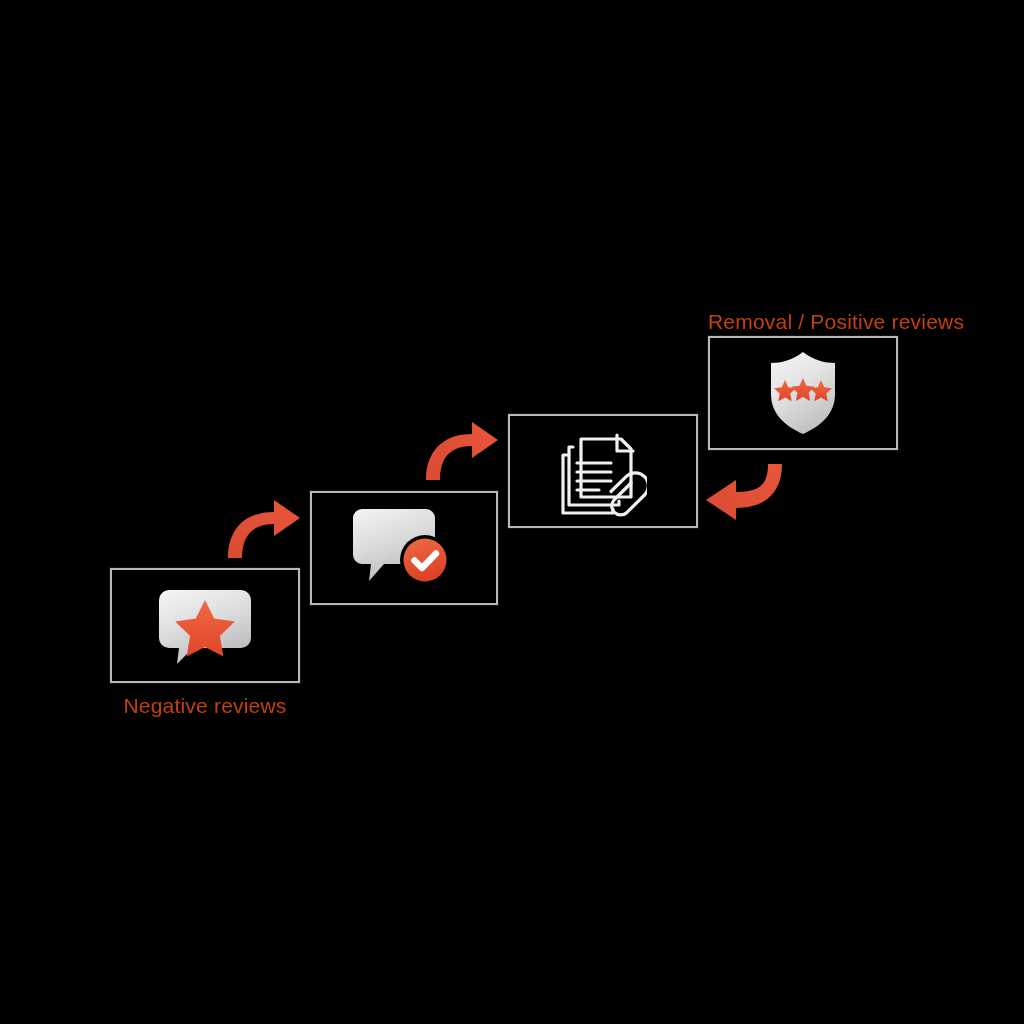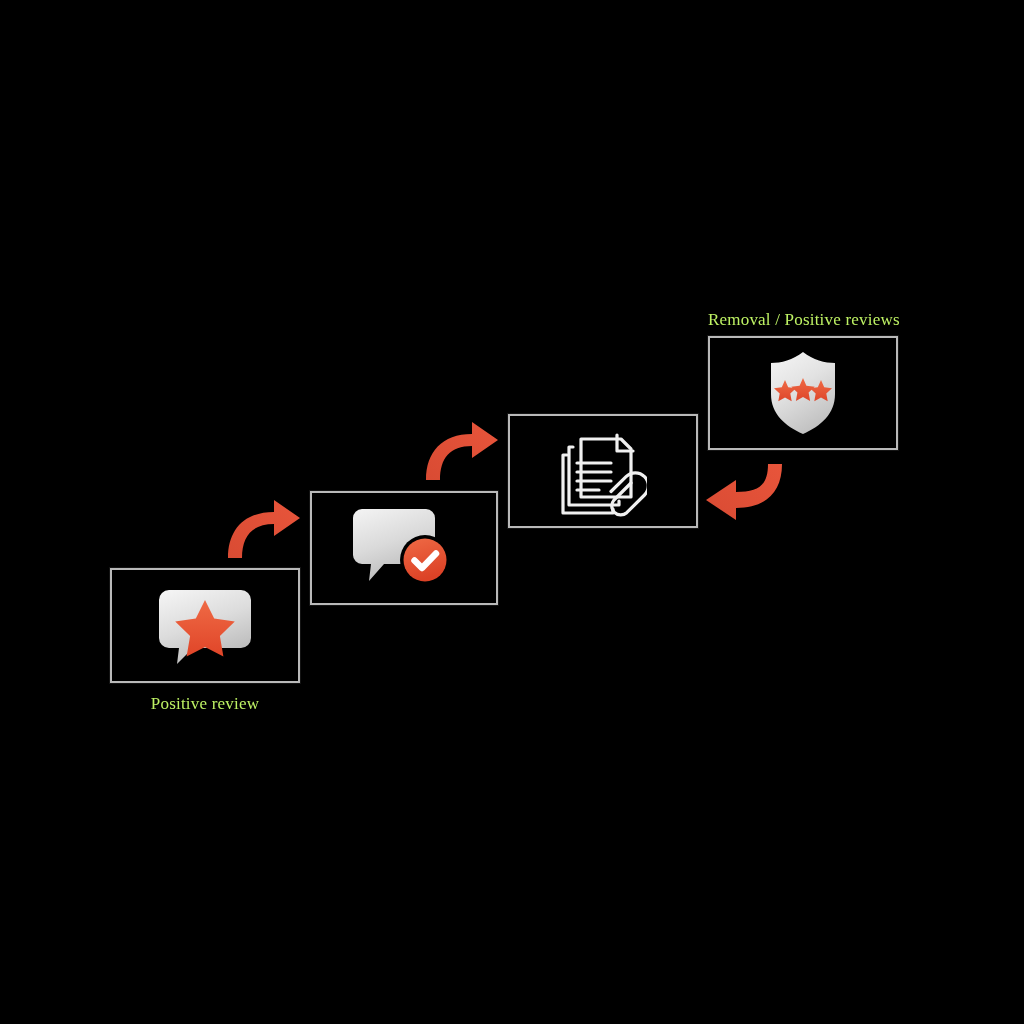--- a/index.html
+++ b/index.html
@@ -38,25 +38,25 @@
 
   
   #card-1 { left: 110px; top: 568px;  width: 190px; height: 115px; }
   #card-2 { left: 310px; top: 491px;  width: 188px; height: 114px; }
   #card-3 { left: 508px; top: 414px;  width: 190px; height: 114px; }
   #card-4 { left: 708px; top: 336px;  width: 190px; height: 114px; }
 
   
   .caption {
     position: absolute;
-    color: #bef264;
-    font-size: 17px;
+    color: #c2410c;
+    font-size: 21px;
     letter-spacing: 0.2px;
     white-space: nowrap;
-    font-family: Liberation Serif, serif;
+    font-family: Liberation Sans, sans-serif;
   }
   #caption-bottom {
     left: 110px;
     top: 694px;
     width: 190px;
     text-align: center;
   }
   #caption-top {
     left: 708px;
     top: 310px;
@@ -90,21 +90,21 @@
           <linearGradient id="starGrad1" x1="0" y1="0" x2="0" y2="1">
             <stop offset="0%" stop-color="#ef6a45"></stop>
             <stop offset="100%" stop-color="#e04528"></stop>
           </linearGradient>
         </defs>
         <path d="M12 4 H84 a10 10 0 0 1 10 10 V52 a10 10 0 0 1 -10 10 H36 L20 78 L22 62 H12 a10 10 0 0 1 -10 -10 V14 a10 10 0 0 1 10 -10 Z" fill="url(#bubbleGrad1)"></path>
         <path d="M48 14 L57.2 32.6 L77.8 35.6 L62.9 50.1 L66.4 70.6 L48 60.9 L29.6 70.6 L33.1 50.1 L18.2 35.6 L38.8 32.6 Z" fill="url(#starGrad1)"></path>
       </svg>
     </span>
   </div>
-  <div class="caption" id="caption-bottom">Positive review</div>
+  <div class="caption" id="caption-bottom">Negative reviews</div>
 
   <div class="arrow" id="arrow-1">
     <svg width="80" height="66" viewBox="0 0 80 66" xmlns="http://www.w3.org/2000/svg">
       <defs>
         <linearGradient id="arrowGrad1" x1="0" y1="1" x2="1" y2="0">
           <stop offset="0%" stop-color="#d94b33"></stop>
           <stop offset="100%" stop-color="#e8553b"></stop>
         </linearGradient>
       </defs>
       <path d="M6 62 C6 34, 22 16, 52 16 L52 4 L78 22 L52 40 L52 28 C30 28, 20 40, 20 62 Z" fill="url(#arrowGrad1)"></path>

